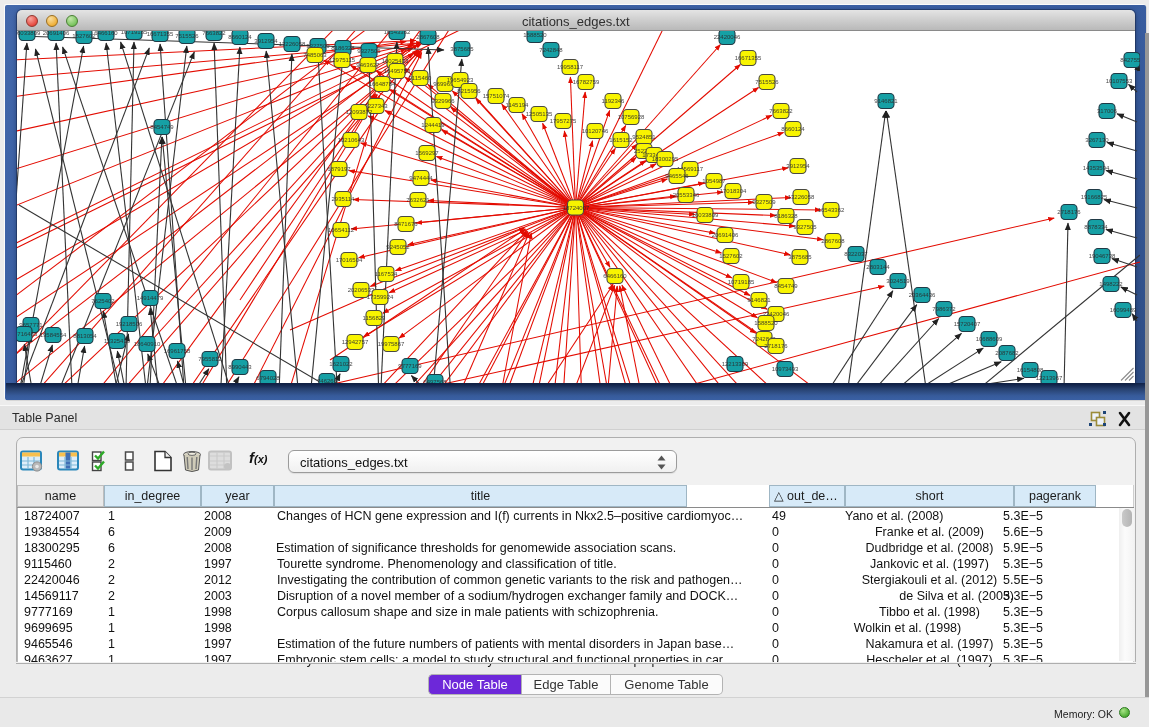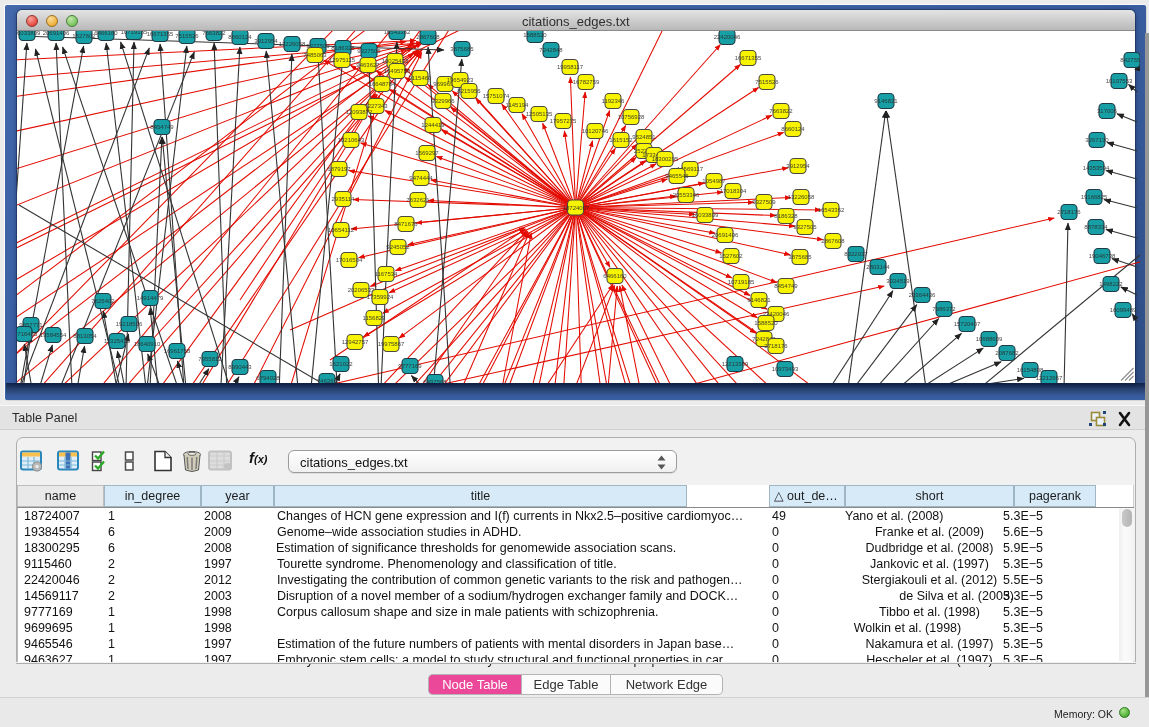--- a/index.html
+++ b/index.html
@@ -629,21 +629,20 @@
 <span style="left:204px">2008</span>
     <span style="left:277px">Changes of HCN gene expression and I(f) currents in Nkx2.5–positive cardiomyoc…</span>
 <span style="left:772px">49</span>
     <span style="left:845px;width:169px;text-align:left">Yano et al. (2008)</span>
 <span style="left:1003px">5.3E−5</span>
   </div>
 <div class="trow" style="top:524px">
 <span style="left:24px">19384554</span>
     <span style="left:108px">6</span>
 <span style="left:204px">2009</span>
-    <span style="left:277px">Genome–wide association studies in ADHD.</span>
 <span style="left:772px">0</span>
     <span style="left:845px;width:169px;text-align:center">Franke et al. (2009)</span>
 <span style="left:1003px">5.6E−5</span>
   </div>
 <div class="trow" style="top:540px">
 <span style="left:24px">18300295</span>
     <span style="left:108px">6</span>
 <span style="left:204px">2008</span>
     <span style="left:276px">Estimation of significance thresholds for genomewide association scans.</span>
 <span style="left:772px">0</span>
@@ -709,20 +708,20 @@
 <span style="left:204px">1997</span>
     <span style="left:277px">Embryonic stem cells: a model to study structural and functional properties in car…</span>
 <span style="left:772px">0</span>
     <span style="left:845px;width:169px;text-align:center">Hescheler et al. (1997)</span>
 <span style="left:1003px">5.3E−5</span>
   </div>
 <div id="sbtrack"></div>
 <div id="sbthumb"></div>
 <div style="position:absolute;left:16px;top:661.5px;width:1120px;height:2.5px;background:#f1f1f1;border-bottom:1px solid #aeaeae"></div>
 
-<div class="tab" style="left:428px;width:93px;background:#ec4899;color:#fff;border-radius:5px 0 0 5px;border-right:none">Node Table</div>
+<div class="tab" style="left:428px;width:93px;background:#6d28d9;color:#fff;border-radius:5px 0 0 5px;border-right:none">Node Table</div>
 <div class="tab" style="left:521px;width:90px">Edge Table</div>
-<div class="tab" style="left:611px;width:112px;border-radius:0 5px 5px 0;border-left:none">Network Edge</div>
+<div class="tab" style="left:611px;width:112px;border-radius:0 5px 5px 0;border-left:none">Genome Table</div>
 <div id="statline"></div>
 <div id="status">
     <span id="mem">Memory: OK</span>
     <span id="memdot"></span>
   </div>
 
 </body></html>

